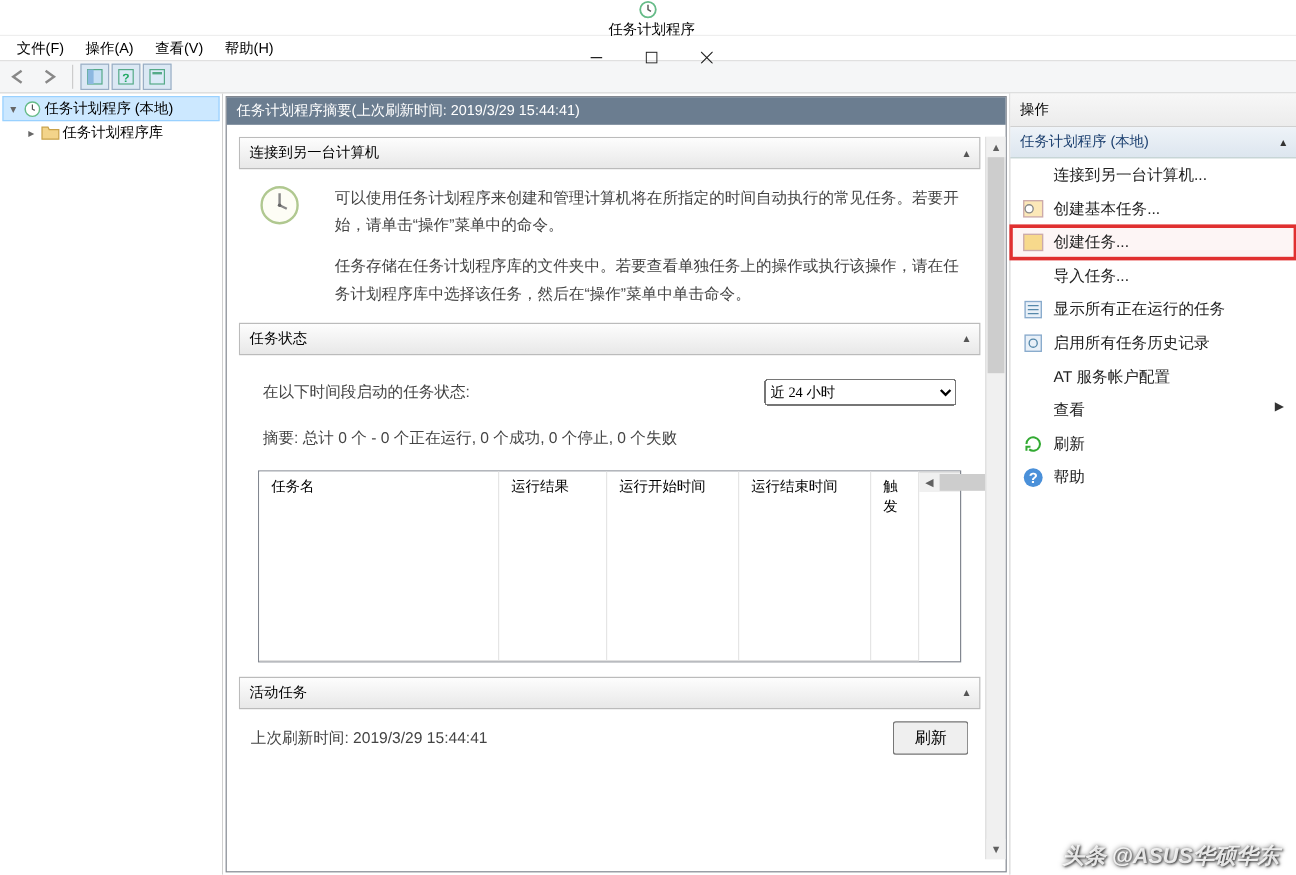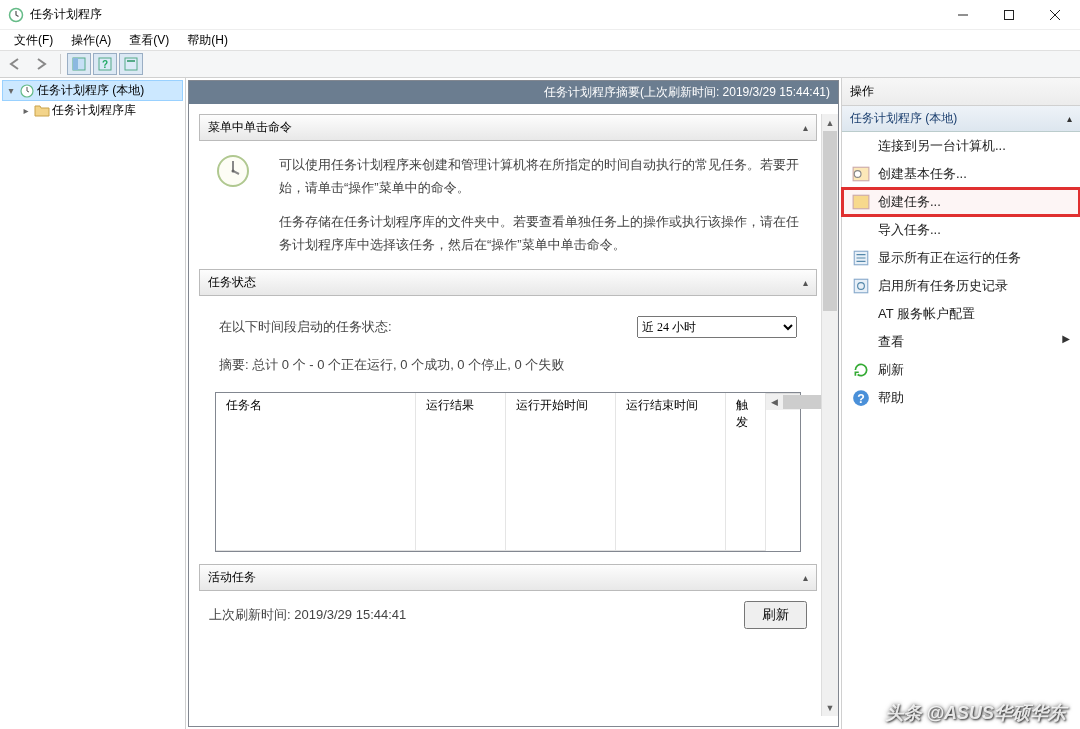--- a/index.html
+++ b/index.html
@@ -1,36 +1,36 @@
 <!DOCTYPE html>
 <html><head>
 <meta charset="utf-8">
 <style>
 * { box-sizing: border-box; margin: 0; padding: 0; }
 body { font-family: "Microsoft YaHei", "Segoe UI", sans-serif; font-size: 12px; background: #fff; color: #000; width: 1080px; height: 729px; overflow: hidden; position: relative; }
-.titlebar { height: 30px; display: flex; align-items: center; padding: 0 2px 0 8px; background: #fff; border-bottom: 1px solid #eee; }
+.titlebar { height: 30px; display: flex; align-items: center; padding: 0 2px 0 8px; background: #fff; border-bottom: 1px solid #eee; flex-direction: column; }
 .titlebar .icon { width: 16px; height: 16px; margin-right: 6px; }
 .titlebar .title { flex: 1; font-size: 12px; }
 .window-controls { display: flex; }
 .window-controls .btn { width: 46px; height: 30px; display: flex; align-items: center; justify-content: center; }
 .menubar { height: 20px; display: flex; align-items: center; padding: 0 6px; gap: 2px; }
 .menubar .menu-item { padding: 2px 8px; }
 .toolbar { height: 28px; background: #f5f6f7; border-top: 1px solid #e0e0e0; border-bottom: 1px solid #d0d0d0; display: flex; align-items: center; padding: 0 4px; gap: 2px; }
 .toolbar .tbtn { width: 24px; height: 22px; display: flex; align-items: center; justify-content: center; border: 1px solid transparent; }
 .toolbar .tbtn.boxed { border: 1px solid #9aaec4; background: #dbe8f4; }
 .toolbar .sep { width: 1px; height: 20px; background: #ccc; margin: 0 4px; }
 .main { display: flex; height: calc(729px - 30px - 20px - 28px); }
 .tree { width: 198px; border-right: 1px solid #d0d0d0; background: #fff; padding: 2px; }
 .tree-item { display: flex; align-items: center; padding: 1px 2px; gap: 2px; }
 .tree-item.selected { background: #cce8ff; border: 1px solid #99d1ff; }
 .tree-item .toggle { width: 12px; text-align: center; color: #666; font-size: 10px; }
 .content { flex: 1; display: flex; }
 .center { flex: 1; background: #fff; padding: 2px; position: relative; }
 .center-inner { border: 1px solid #828790; height: 100%; background: #fff; display: flex; flex-direction: column; }
-.summary-header { background: #6b7d90; color: #fff; padding: 3px 8px; font-size: 12px; text-align: right; }
+.summary-header { background: #6b7d90; color: #fff; padding: 3px 8px; font-size: 12px; }
 .summary-body { flex: 1; overflow: hidden; padding: 10px 0 10px 10px; display: flex; }
 .scroll-content { flex: 1; overflow: hidden; }
 .scrollbar-v { width: 17px; background: #f0f0f0; border-left: 1px solid #ddd; position: relative; }
 .scrollbar-v .arrow { height: 17px; background: #f0f0f0; display: flex; align-items: center; justify-content: center; color: #606060; font-size: 9px; }
 .scrollbar-v .thumb { position: absolute; left: 1px; right: 1px; top: 17px; height: 180px; background: #cdcdcd; }
 .panel-header { background: linear-gradient(#fdfdfd, #e8e8e8); border: 1px solid #bbb; padding: 4px 8px; display: flex; align-items: center; justify-content: space-between; margin-right: 4px; }
 .panel-header .collapse { color: #555; font-size: 10px; }
 .panel-body { padding: 12px 16px; margin-right: 4px; }
 .overview { display: flex; gap: 28px; }
 .clock-icon { width: 36px; height: 36px; flex-shrink: 0; }
@@ -148,21 +148,21 @@
     </div>
   </div>
 
   <div class="content">
     <div class="center">
       <div class="center-inner">
         <div class="summary-header">任务计划程序摘要(上次刷新时间: 2019/3/29 15:44:41)</div>
         <div class="summary-body">
           <div class="scroll-content">
             <div class="panel-header">
-              <span>菜单中单击命令</span>
+              <span>连接到另一台计算机</span>
               <span class="collapse">▴</span>
             </div>
             <div class="panel-body">
               <div class="overview">
                 <span class="clock-icon"><svg viewBox="0 0 36 36">
                       <circle cx="18" cy="18" r="15" fill="#fdfdf5" stroke="#b0c890" stroke-width="2"></circle>
                       <path d="M18 8v10l6 3" stroke="#888" stroke-width="2" fill="none"></path>
                       <circle cx="18" cy="18" r="1.5" fill="#666"></circle>
                     </svg></span>
                 <div class="overview-text">

